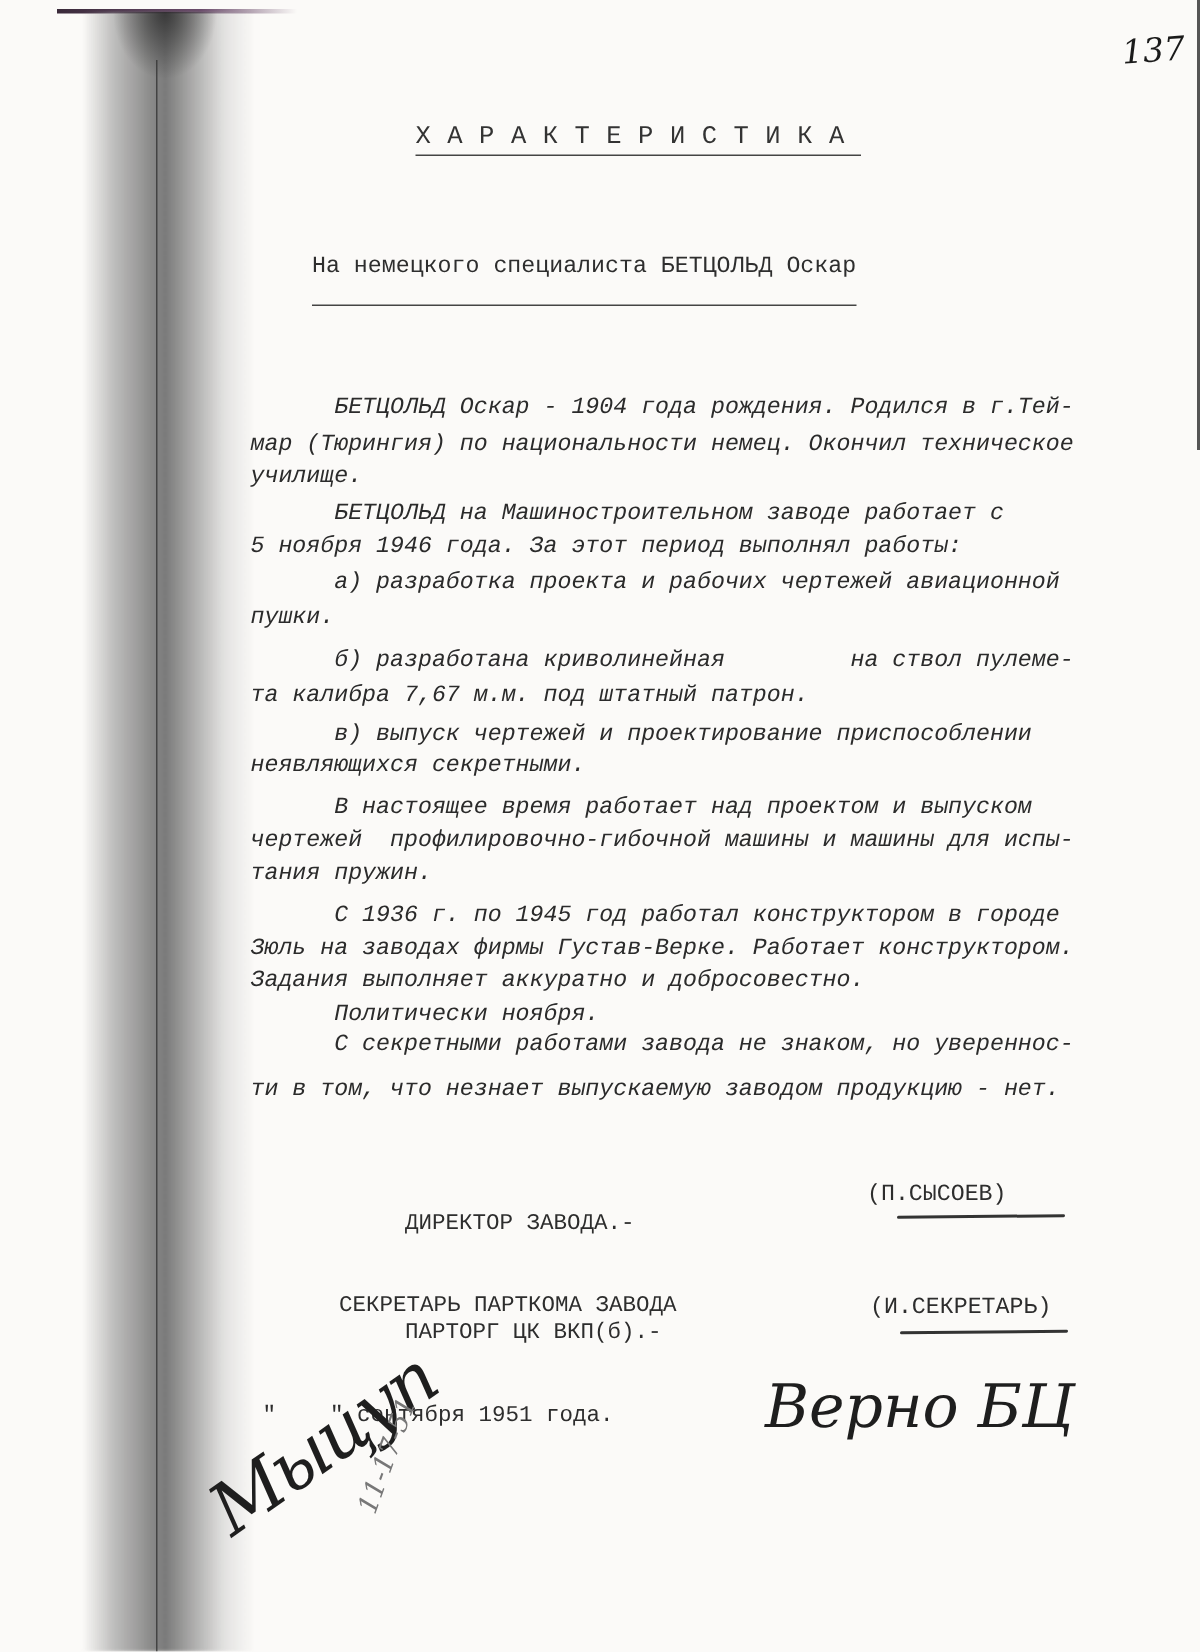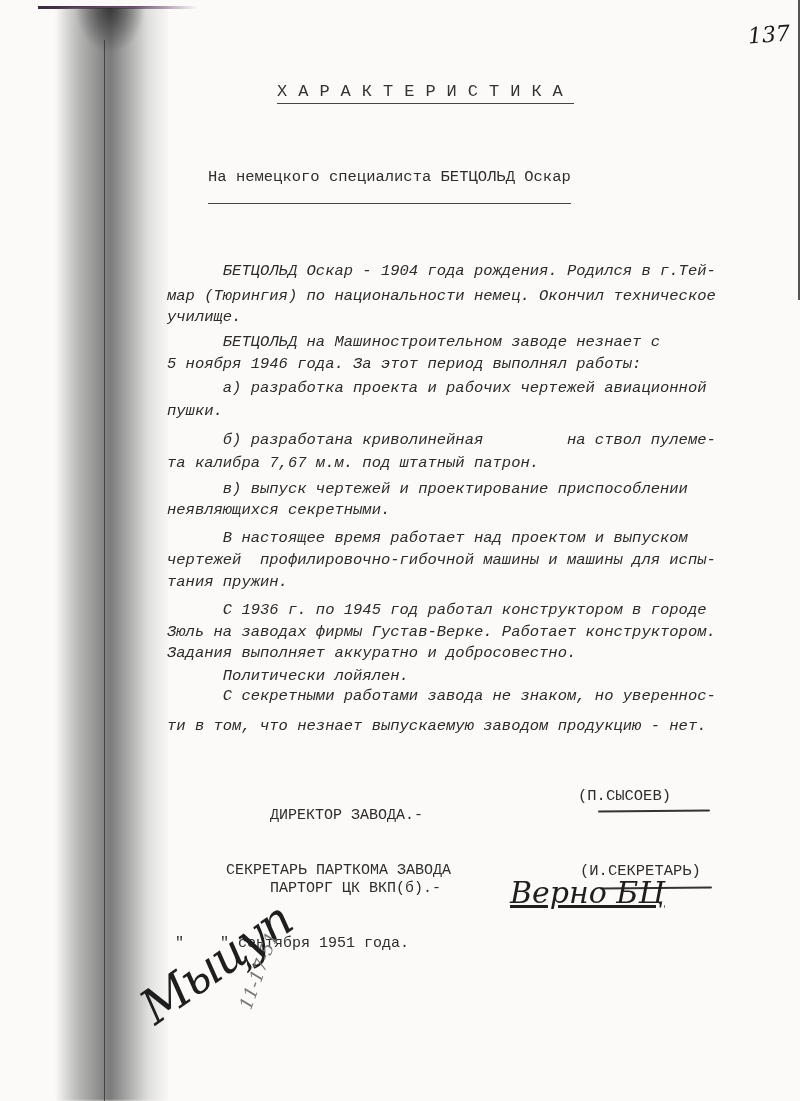--- a/index.html
+++ b/index.html
@@ -82,47 +82,47 @@
 
 <div class="page-number">137</div>
 
 <div class="title">ХАРАКТЕРИСТИКА</div>
 <div class="subtitle">На немецкого специалиста БЕТЦОЛЬД  Оскар</div>
 
 <div>
   <div class="body-text" style="top:261px">      БЕТЦОЛЬД Оскар - 1904 года рождения. Родился в г.Тей-</div>
   <div class="body-text" style="top:286px">мар (Тюрингия) по национальности немец. Окончил техническое</div>
   <div class="body-text" style="top:307px">училище.</div>
-  <div class="body-text" style="top:332px">      БЕТЦОЛЬД на Машиностроительном заводе незнает с</div>
+  <div class="body-text" style="top:332px">      БЕТЦОЛЬД на Машиностроительном заводе работает с</div>
   <div class="body-text" style="top:354px">5 ноября 1946 года. За этот период выполнял работы:</div>
   <div class="body-text" style="top:378px">      а) разработка проекта и рабочих чертежей авиационной</div>
   <div class="body-text" style="top:401px">пушки.</div>
   <div class="body-text" style="top:430px">      б) разработана криволинейная         на ствол пулеме-</div>
   <div class="body-text" style="top:453px">та калибра 7,67 м.м. под штатный патрон.</div>
   <div class="body-text" style="top:479px">      в) выпуск чертежей и проектирование приспособлении</div>
   <div class="body-text" style="top:500px">неявляющихся секретными.</div>
   <div class="body-text" style="top:528px">      В настоящее время работает над проектом и выпуском</div>
   <div class="body-text" style="top:550px">чертежей  профилировочно-гибочной машины и машины для испы-</div>
   <div class="body-text" style="top:572px">тания пружин.</div>
   <div class="body-text" style="top:600px">      С 1936 г. по 1945 год работал конструктором в городе</div>
   <div class="body-text" style="top:622px">Зюль на заводах фирмы Густав-Верке. Работает конструктором.</div>
   <div class="body-text" style="top:643px">Задания выполняет аккуратно и добросовестно.</div>
-  <div class="body-text" style="top:666px">      Политически лойялен.</div>
+  <div class="body-text" style="top:666px">      Политически ноября.</div>
   <div class="body-text" style="top:686px">      С секретными работами завода не знаком, но увереннос-</div>
   <div class="body-text" style="top:716px">ти в том, что незнает выпускаемую заводом продукцию - нет.</div>
 </div>
 
 <div>
   <div class="sig-label" style="left:270px; top:787px">ДИРЕКТОР ЗАВОДА.-</div>
   <div class="sig-name" style="left:578px; top:787px">(П.СЫСОЕВ)</div>
   <div class="underline-hand" style="left:598px; top:810px; width:112px;"></div>
 
   <div class="sig-label" style="left:226px; top:842px">СЕКРЕТАРЬ ПАРТКОМА ЗАВОДА</div>
   <div class="sig-label" style="left:270px; top:860px">ПАРТОРГ ЦК ВКП(б).-</div>
   <div class="sig-name" style="left:580px; top:862px">(И.СЕКРЕТАРЬ)</div>
   <div class="underline-hand" style="left:600px; top:887px; width:112px;"></div>
 </div>
 
 <div class="sig-label" style="left:175px; top:915px; font-size:15px;">"    " сентября 1951 года.</div>
 
 <div class="handwriting" style="left:130px; top:935px; font-size:48px; transform: rotate(-35deg); letter-spacing:-2px;">Мыцуп</div>
 <div class="handwriting" style="left:218px; top:960px; font-size:18px; color:#777; transform: rotate(-70deg);">11-17-51</div>
-<div class="handwriting" style="left:510px; top:875px; font-size:30px;text-decoration:underline;">Верно БЦ</div>
+<div class="handwriting" style="left:510px; top:915px; font-size:40px;">Верно БЦ</div>
 
 </body></html>

